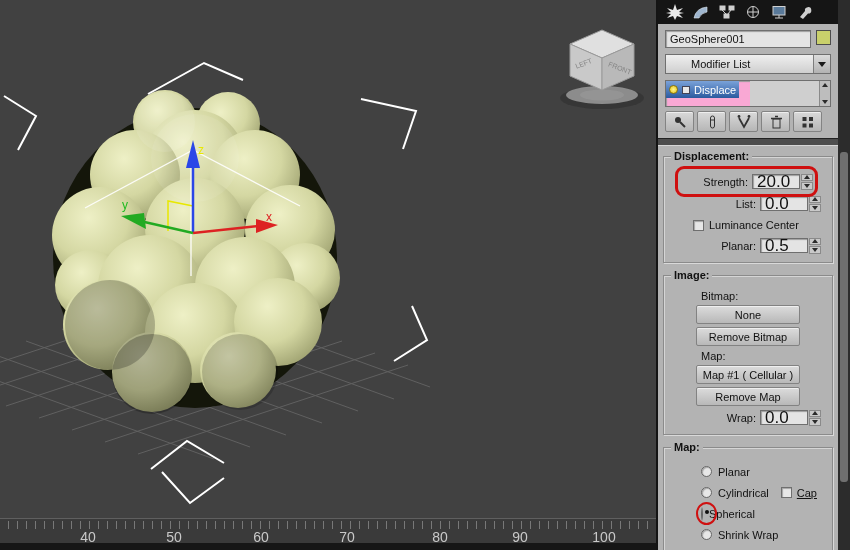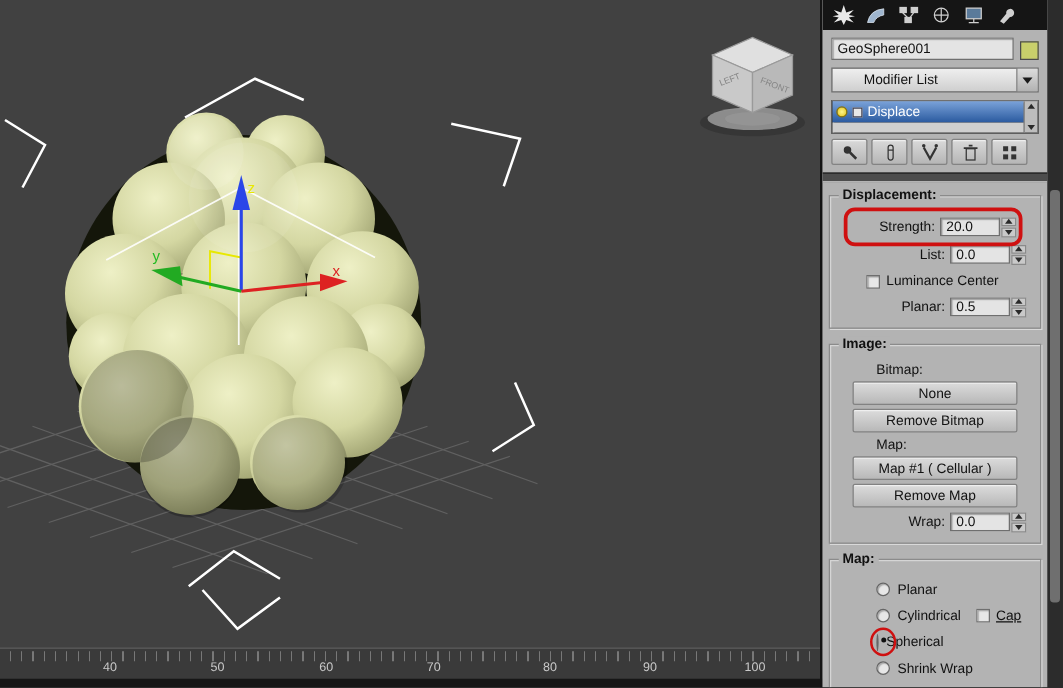--- a/index.html
+++ b/index.html
@@ -15,56 +15,56 @@
   #vp-overlay { position:absolute; left:0; top:0; }
   
   #timeline {
     position:absolute; left:0; top:518px; width:658px; height:32px;
     background:#3a3a3a; border-top:1px solid #5f5f5f;
   }
   #tick-band {
     position:absolute; left:0; top:2px; width:658px; height:8px;
     background:repeating-linear-gradient(90deg, transparent 0 8px, #787878 8px 9px);
   }
-  .tl-num { position:absolute; top:10px; transform:translateX(-50%); color:#c9c9c9; font-size:10px; }
+  .tl-num { position:absolute; top:10px; transform:translateX(-50%); color:#c9c9c9; font-size:14px; }
   #tl-bottom { position:absolute; left:0; bottom:0; width:658px; height:7px; background:#161616; }
   
   #panel-border { position:absolute; left:656px; top:0; width:2px; height:550px; background:#141414; }
   #panel {
     position:absolute; left:658px; top:0; width:180px; height:550px;
     background:#b3b3b3; overflow:hidden;
   }
   #tabstrip {
     height:24px; background:#151515; display:flex; align-items:center;
     gap:4px; padding:2px 6px;
   }
   .tabicon { width:22px; height:18px; display:flex; align-items:center; justify-content:center; }
-  #namerow { display:flex; align-items:flex-end; gap:5px; padding:6px 7px 4px; }
+  #namerow { display:flex; align-items:flex-start; gap:5px; padding:6px 7px 4px; }
   .field {
     background:#e4e4e4; border:1px solid #6f6f6f;
     box-shadow:inset 1px 1px 1px #9d9d9d; display:flex; align-items:center;
     padding:0 4px; height:18px;
   }
   #name-field { flex:1; }
   #color-swatch { width:15px; height:15px; background:#c9d06b; border:1px solid #4c4c4c; }
   #combo {
     margin:2px 7px; height:20px; display:flex; align-items:stretch;
     border:1px solid #6f6f6f; background:linear-gradient(#efefef,#cfcfcf);
   }
   #combo-label { flex:1; display:flex; align-items:center; padding:0 5px;margin-left:20px; }
   #combo-arrow {
     width:17px; background:linear-gradient(#dcdcdc,#b2b2b2);
     border-left:1px solid #7d7d7d; display:flex; align-items:center; justify-content:center;
   }
   .tri-down { width:0; height:0; border-left:4px solid transparent; border-right:4px solid transparent; border-top:5px solid #1a1a1a; }
   .tri-up-s { width:0; height:0; border-left:3px solid transparent; border-right:3px solid transparent; border-bottom:4px solid #2a2a2a; }
   .tri-dn-s { width:0; height:0; border-left:3px solid transparent; border-right:3px solid transparent; border-top:4px solid #2a2a2a; }
   #stack {
-    margin:6px 7px 0; height:27px; background:#000000; border:1px solid #6f6f6f;
-    box-shadow:inset 1px 1px 1px #999; position:relative; display:flex; flex-direction:column;
+    margin:6px 7px 0; height:27px; background:#f9a8d4; border:1px solid #6f6f6f;
+    box-shadow:inset 1px 1px 1px #999; position:relative; display:flex; flex-direction:row;
   }
   #stack-row-selected {
     height:17px; background:linear-gradient(#7aa2d9,#2a5a9f); color:#fff;
     display:flex; align-items:center; gap:4px; padding:0 3px; margin-right:11px;
   }
   #stack-row-partial { flex:1; background:#cfcfcf; margin-right:11px; }
   #stack-scroll {
     position:absolute; right:0; top:0; width:11px; height:100%;
     background:#bdbdbd; border-left:1px solid #8a8a8a;
     display:flex; flex-direction:column; justify-content:space-between; align-items:center; padding:2px 0;
@@ -80,33 +80,33 @@
   #rollout-sep { height:8px; background:#4d4d4d; border-top:1px solid #222; border-bottom:1px solid #d6d6d6; margin-top:3px; }
   
   .grp {
     margin:10px 5px 12px; border:1px solid #8b8b8b;
     box-shadow:1px 1px 0 #d9d9d9, inset 1px 1px 0 rgba(255,255,255,.45);
     position:relative; padding:10px 3px 5px;
   }
   .grp-title { position:absolute; top:-7px; left:7px; background:#b3b3b3; padding:0 3px;font-weight:bold; }
   .prow { display:flex; align-items:center; justify-content:flex-end; margin:3px 8px; height:17px; }
   .plabel { margin-right:4px; white-space:nowrap; }
-  .pfield { width:48px; height:15px; font-size:11px; }
+  .pfield { width:48px; height:15px; font-size:17px; }
   .spinner { width:12px; height:16px; margin-left:1px; display:flex; flex-direction:column; gap:1px; }
   .spbtn { flex:1; background:#c9c9c9; border:1px solid #8a8a8a; display:flex; align-items:center; justify-content:center; }
   .hlwrap { position:relative; display:flex; align-items:center; justify-content:flex-end; margin:5px 16px 4px; height:19px; }
   #strength-redbox {
     position:absolute; left:-8px; right:-5px; top:-6px; bottom:-6px;
     border:3px solid #cf1010; border-radius:9px; pointer-events:none;
   }
   .checkbox { width:11px; height:11px; background:#e7e7e7; border:1px solid #6f6f6f; box-shadow:inset 1px 1px 1px #a5a5a5; margin-right:5px; flex:none; }
   .chkrow { display:flex; align-items:center; margin:5px 8px 4px 26px; height:16px; }
   .sublabel-row { margin:4px 8px 2px 34px; }
   .pbtn {
-    display:block; margin:3px auto; width:132px; height:19px;
+    display:block; margin:3px auto; width:104px; height:19px;
     background:linear-gradient(#dcdcdc,#b8b8b8); border:1px solid #828282;
     box-shadow:inset 0 1px 0 #efefef; border-radius:2px;
     display:flex; align-items:center; justify-content:center;
   }
   .mrow { display:flex; align-items:center; margin:6px 8px 6px 34px; height:15px; }
   .radio {
     width:11px; height:11px; border-radius:50%; background:#e7e7e7;
     border:1px solid #666; box-shadow:inset 1px 1px 1px #a8a8a8;
     margin-right:6px; position:relative; flex:none;
   }

